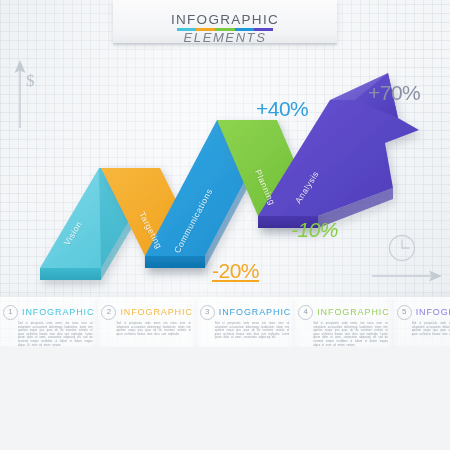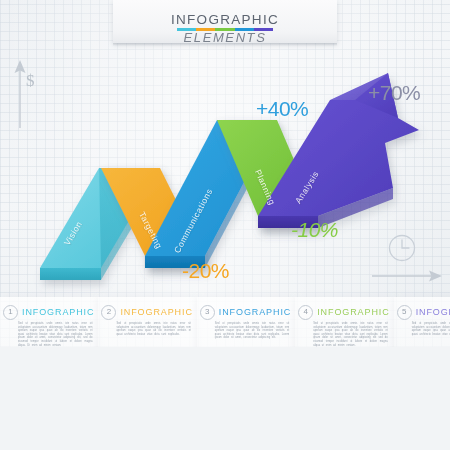--- a/index.html
+++ b/index.html
@@ -200,21 +200,21 @@
     </svg>
 
     
     <span class="rlabel" style="left:62px;top:184px;transform:rotate(-59deg);">Vision</span>
     <span class="rlabel" style="left:146px;top:152px;transform:rotate(63deg);">Targeting</span>
     <span class="rlabel" style="left:172px;top:192px;transform:rotate(-62deg);">Communications</span>
     <span class="rlabel" style="left:262px;top:110px;transform:rotate(66deg);">Planning</span>
     <span class="rlabel" style="left:293px;top:142px;transform:rotate(-58deg);">Analysis</span>
 
     
-    <span class="pct" style="left:182px;top:201px;color:#f5a623;">-20%</span>
+    <span class="pct" style="left:212px;top:201px;color:#f5a623;text-decoration:underline;">-20%</span>
     <span class="pct" style="left:224px;top:39px;color:#2f9fdd;margin-left:32px;">+40%</span>
     <span class="pct" style="left:291px;top:160px;color:#86cc45;font-style:italic;">-10%</span>
     <span class="pct" style="left:368px;top:23px;color:#8b8fa6;">+70%</span>
   </div>
 
   <div id="cards">
 
     <div class="card">
       <div class="card-head">
         <div class="num">1</div>

